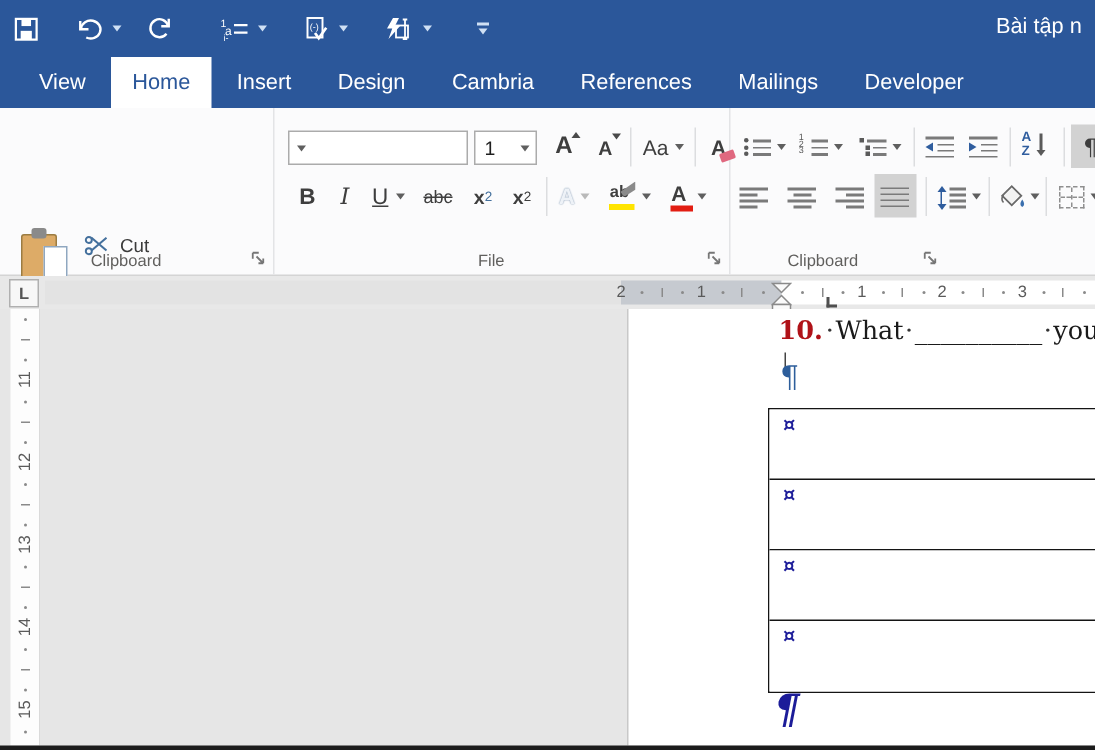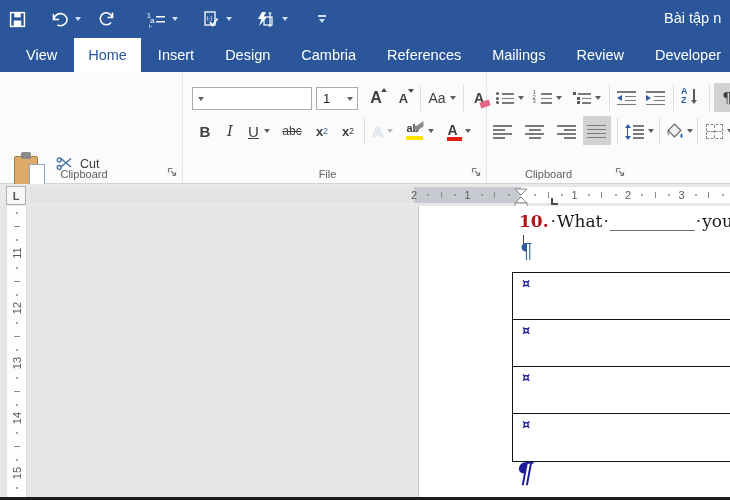--- a/index.html
+++ b/index.html
@@ -159,21 +159,20 @@
   </div>
 
   <div class="tabrow">
       <div class="tab">View</div>
       <div class="tab active">Home</div>
       <div class="tab">Insert</div>
       <div class="tab">Design</div>
       <div class="tab">Cambria</div>
       <div class="tab">References</div>
       <div class="tab">Mailings</div>
-      <div class="tab">Review</div>
       <div class="tab">Developer</div>
     </div>
 
   <div class="ribbon">
 
     <div class="rgroup" style="left:0;width:183px;">
       <div class="paste-big">
         <div class="clip-icon">
           <div class="clip-body"></div>
           <div class="clip-top"></div>

